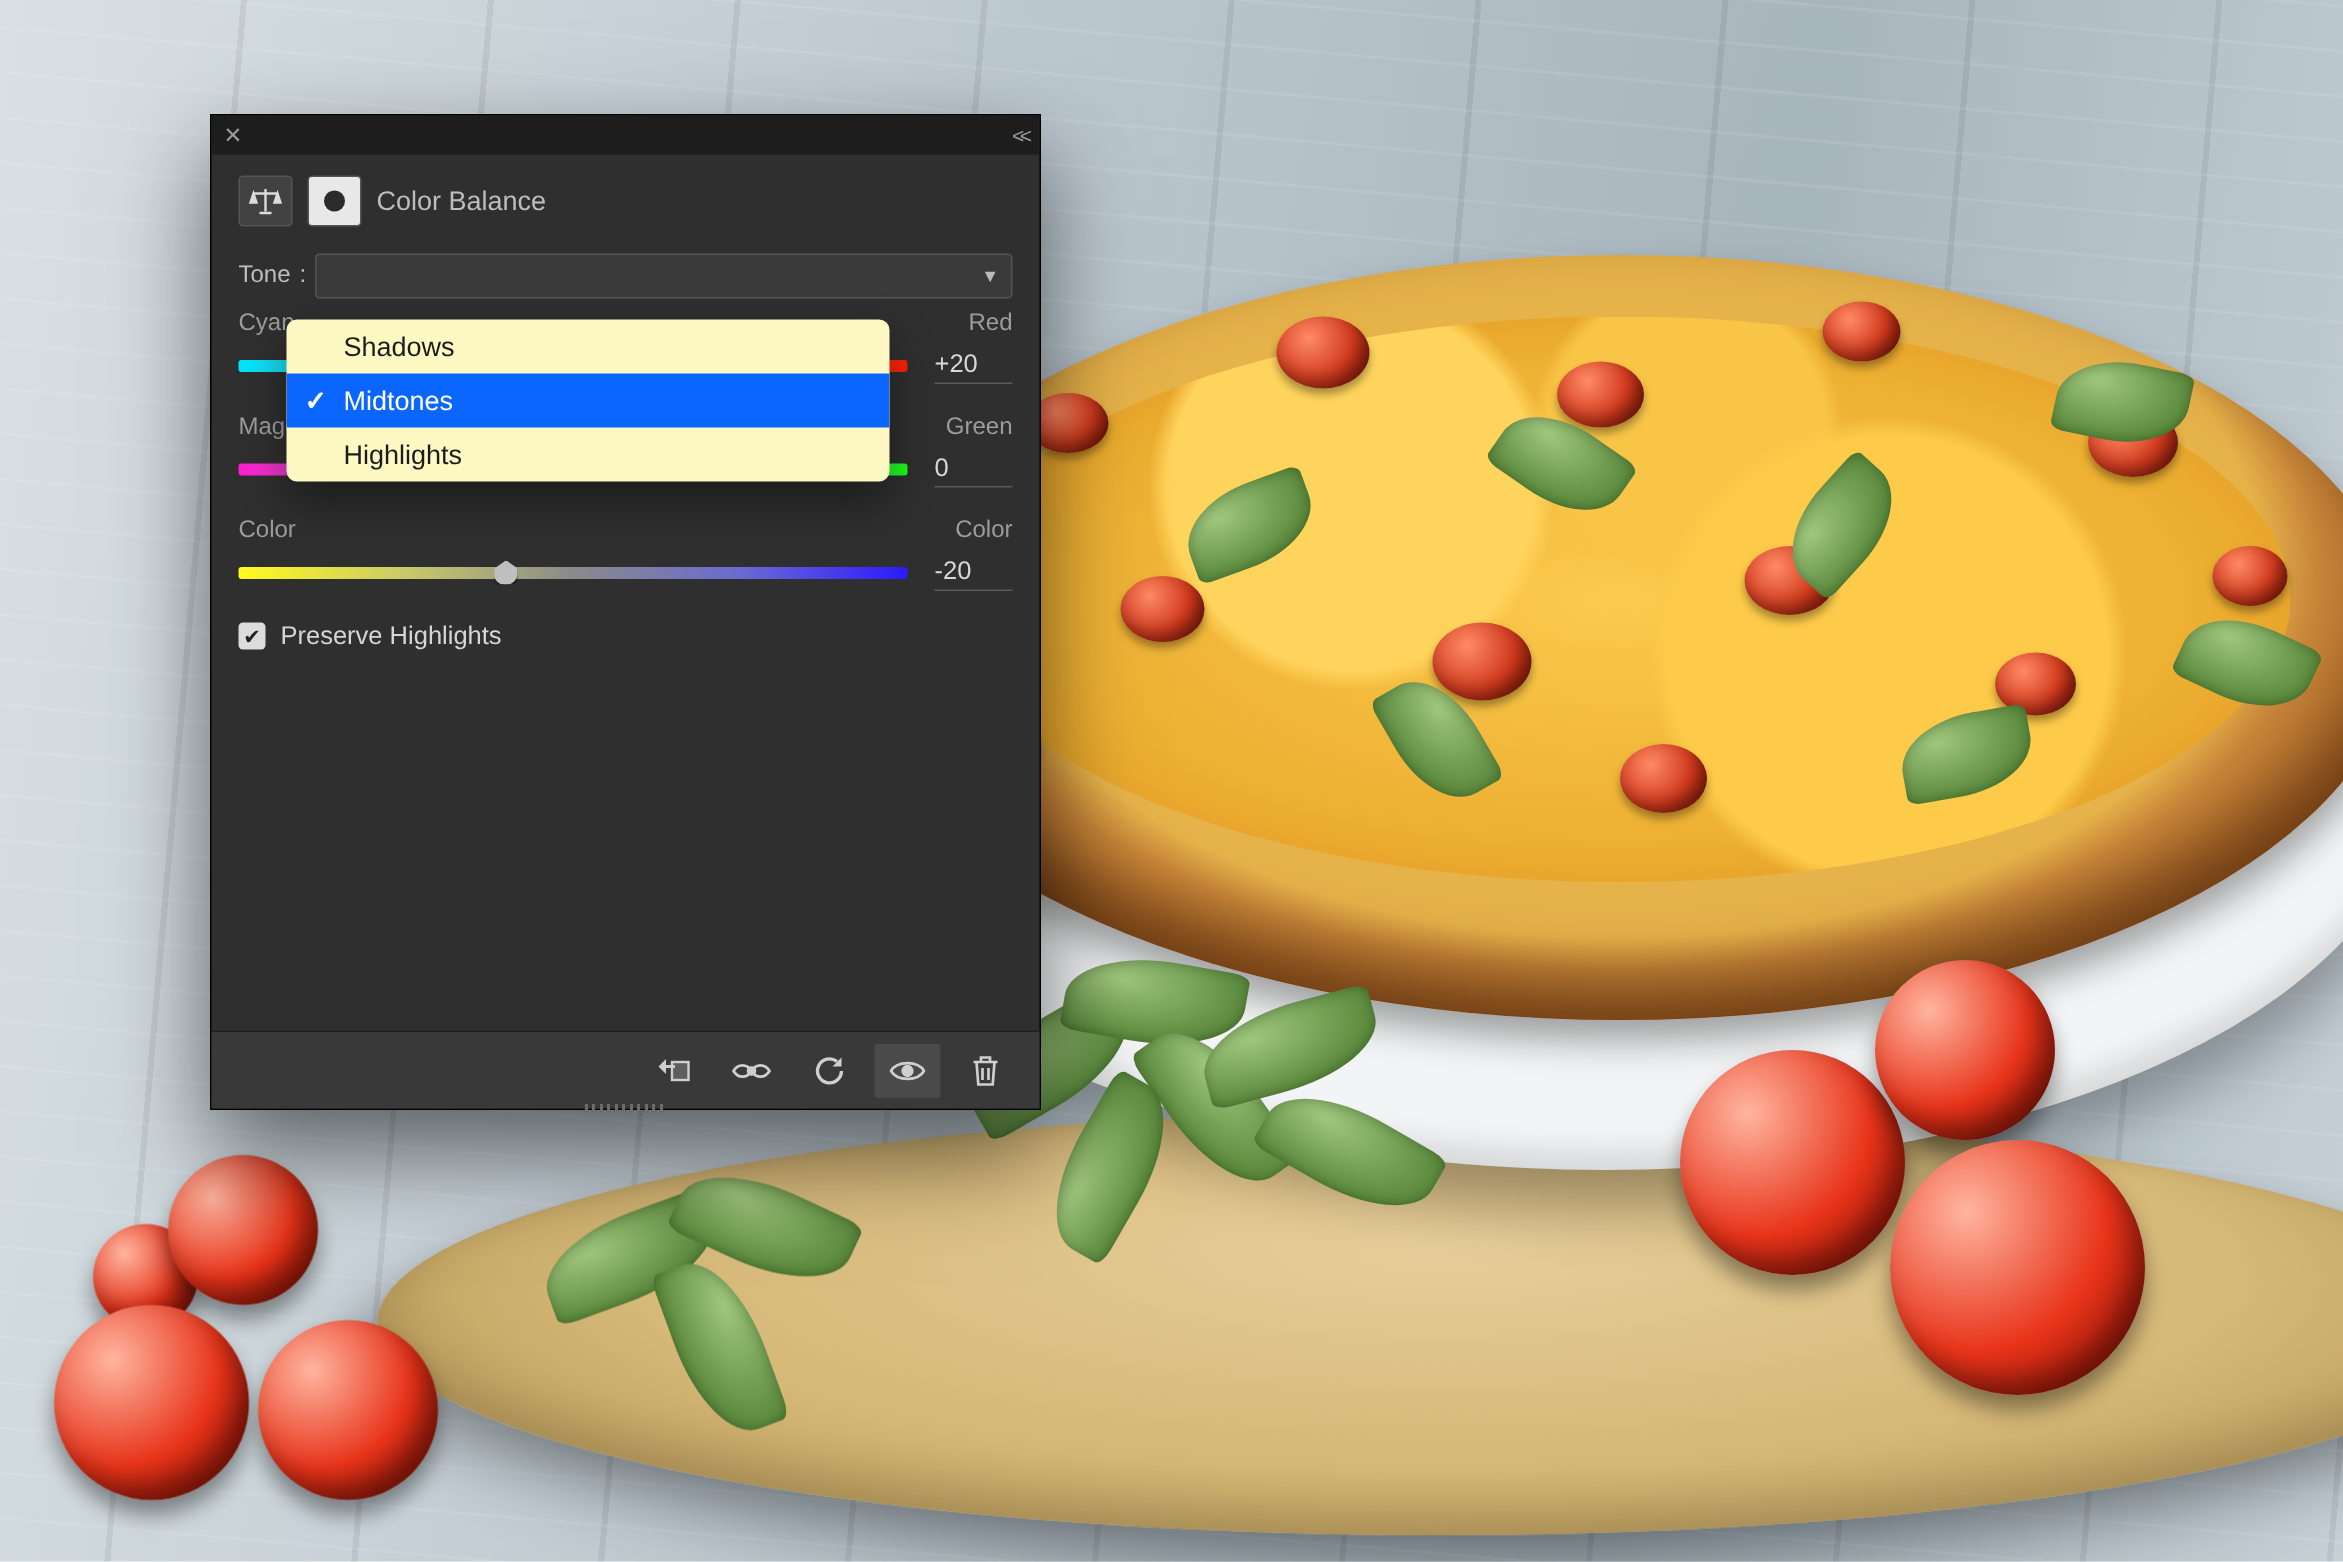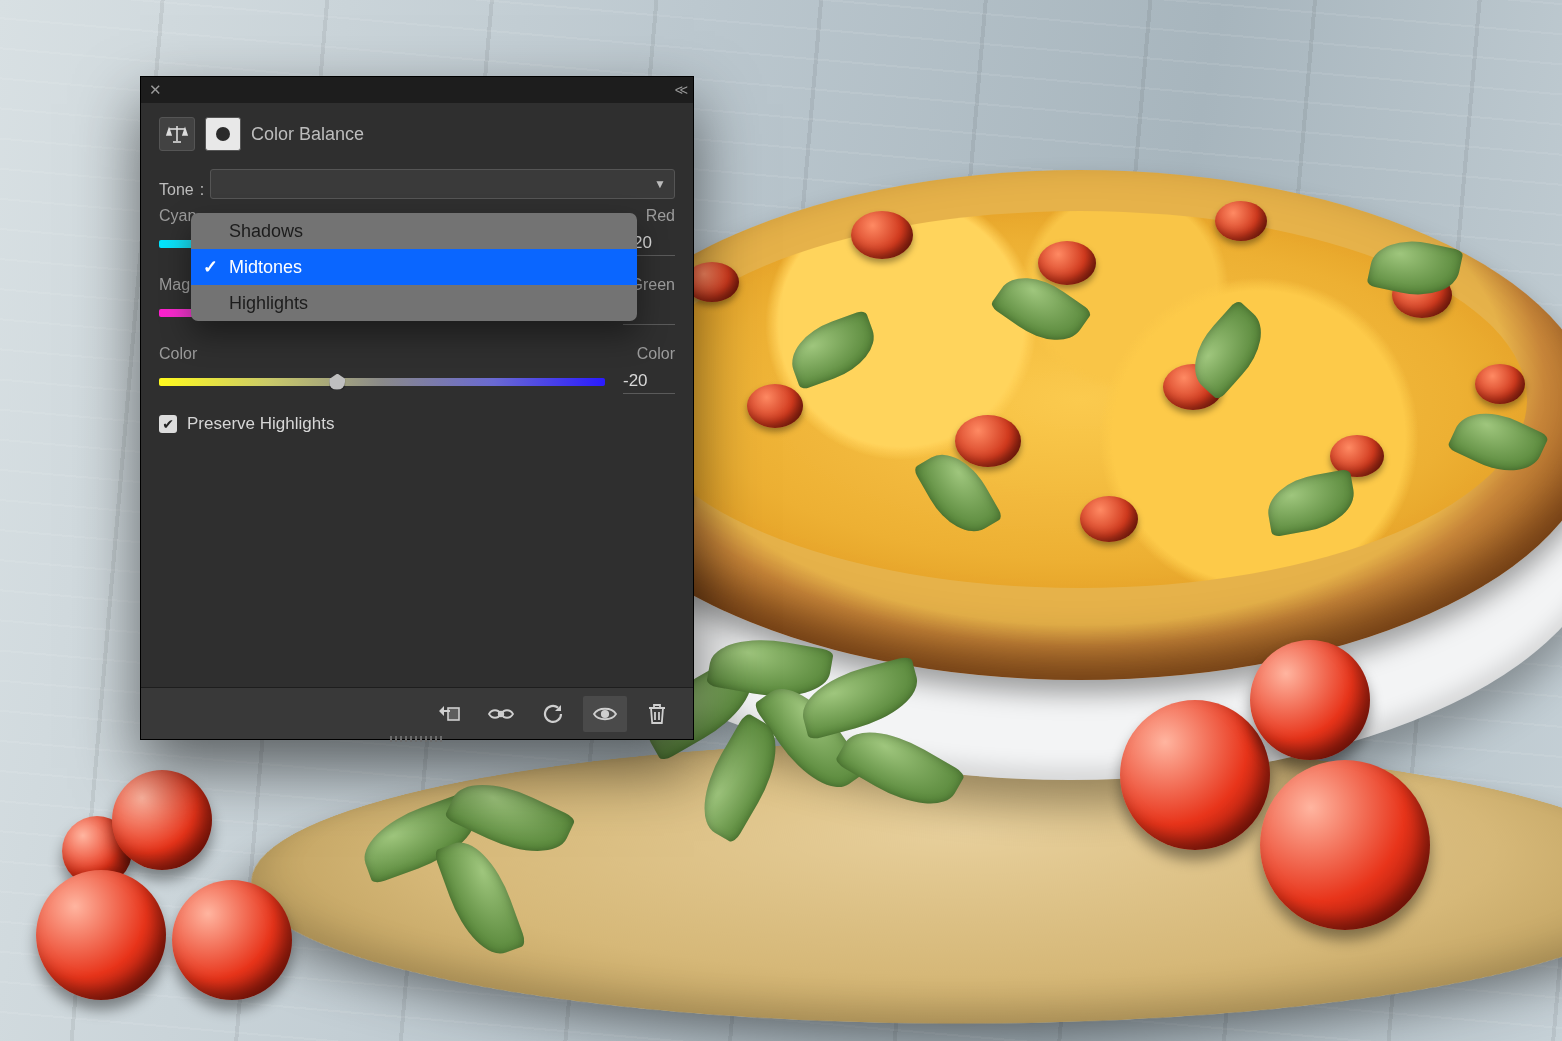--- a/index.html
+++ b/index.html
@@ -85,36 +85,36 @@
   .track{position:relative;flex:1;height:8px;border-radius:2px}
   .thumb{position:absolute;top:-4px;width:16px;height:16px;background:#bfbfbf;border-radius:3px 3px 8px 8px;
     clip-path: polygon(50% 0,100% 35%,100% 100%,0 100%,0 35%);
     transform:translateX(-50%);
     box-shadow:0 1px 2px rgba(0,0,0,.6)}
   .val{width:52px;text-align:left;color:#d8d8d8;border-bottom:1px solid #5a5a5a;padding:2px 0;font-size:17px}
   .grad-cr{background:linear-gradient(90deg,#00e5ff,#55c3c3 25%,#8a8a8a 50%,#c76b5a 75%,#ff1e00)}
   .grad-mg{background:linear-gradient(90deg,#ff1ecf,#c17bbf 25%,#8a8a8a 50%,#6cc06c 75%,#1bff1b)}
   .grad-yb{background:linear-gradient(90deg,#fffa1e,#c9c96a 25%,#8a8a8a 50%,#6a6ad2 75%,#2a1bff)}
 
-  .tonefield{display:flex;align-items:flex-end;gap:6px;font-size:16px;color:#bdbdbd;margin:6px 0 4px}
+  .tonefield{display:flex;align-items:center;gap:6px;font-size:16px;color:#bdbdbd;margin:6px 0 4px}
   .dropdown{flex:1;height:30px;background:#3a3a3a;border:1px solid #555;border-radius:3px;display:flex;align-items:center;justify-content:flex-end;padding:0 8px;color:#ddd;cursor:pointer}
   .dropdown .chev{font-size:12px;color:#bbb}
 
   .preserve{display:flex;align-items:center;gap:10px;margin-top:4px;color:#d6d6d6;font-size:17px}
   .chk{width:18px;height:18px;background:#dcdcdc;border-radius:3px;display:flex;align-items:center;justify-content:center;color:#222;font-size:14px;line-height:1}
 
   .footer{position:absolute;left:0;right:0;bottom:0;height:52px;background:#393939;border-top:1px solid #1e1e1e;
     display:flex;align-items:center;justify-content:flex-end;gap:8px;padding:0 14px}
   .fbtn{width:44px;height:36px;display:flex;align-items:center;justify-content:center;color:#cfcfcf;border-radius:2px;cursor:pointer}
   .fbtn.active{background:#4a4a4a}
   .gripper{position:absolute;left:50%;bottom:-3px;transform:translateX(-50%);width:54px;height:6px;
     background:repeating-linear-gradient(90deg,#6b6b6b 0 2px,transparent 2px 5px)}
 
   
-  .menu{position:absolute;left:50px;top:110px;width:446px;background:#737373;border-radius:7px;box-shadow:0 14px 30px rgba(0,0,0,.4);overflow:hidden;z-index:5}
+  .menu{position:absolute;left:50px;top:110px;width:402px;background:#fef9c3;border-radius:7px;box-shadow:0 14px 30px rgba(0,0,0,.4);overflow:hidden;z-index:5}
   .menu .item{height:36px;display:flex;align-items:center;padding-left:38px;font-size:18px;color:#1c1c1c;position:relative;cursor:pointer}
   .menu .item.sel{background:#0a66ff;color:#fff;font-weight:400}
   .menu .item.sel::before{content:"✓";position:absolute;left:12px;font-weight:700}
 
   svg{display:block}
 </style>
 </head>
 <body>
 
 <div class="bg">

